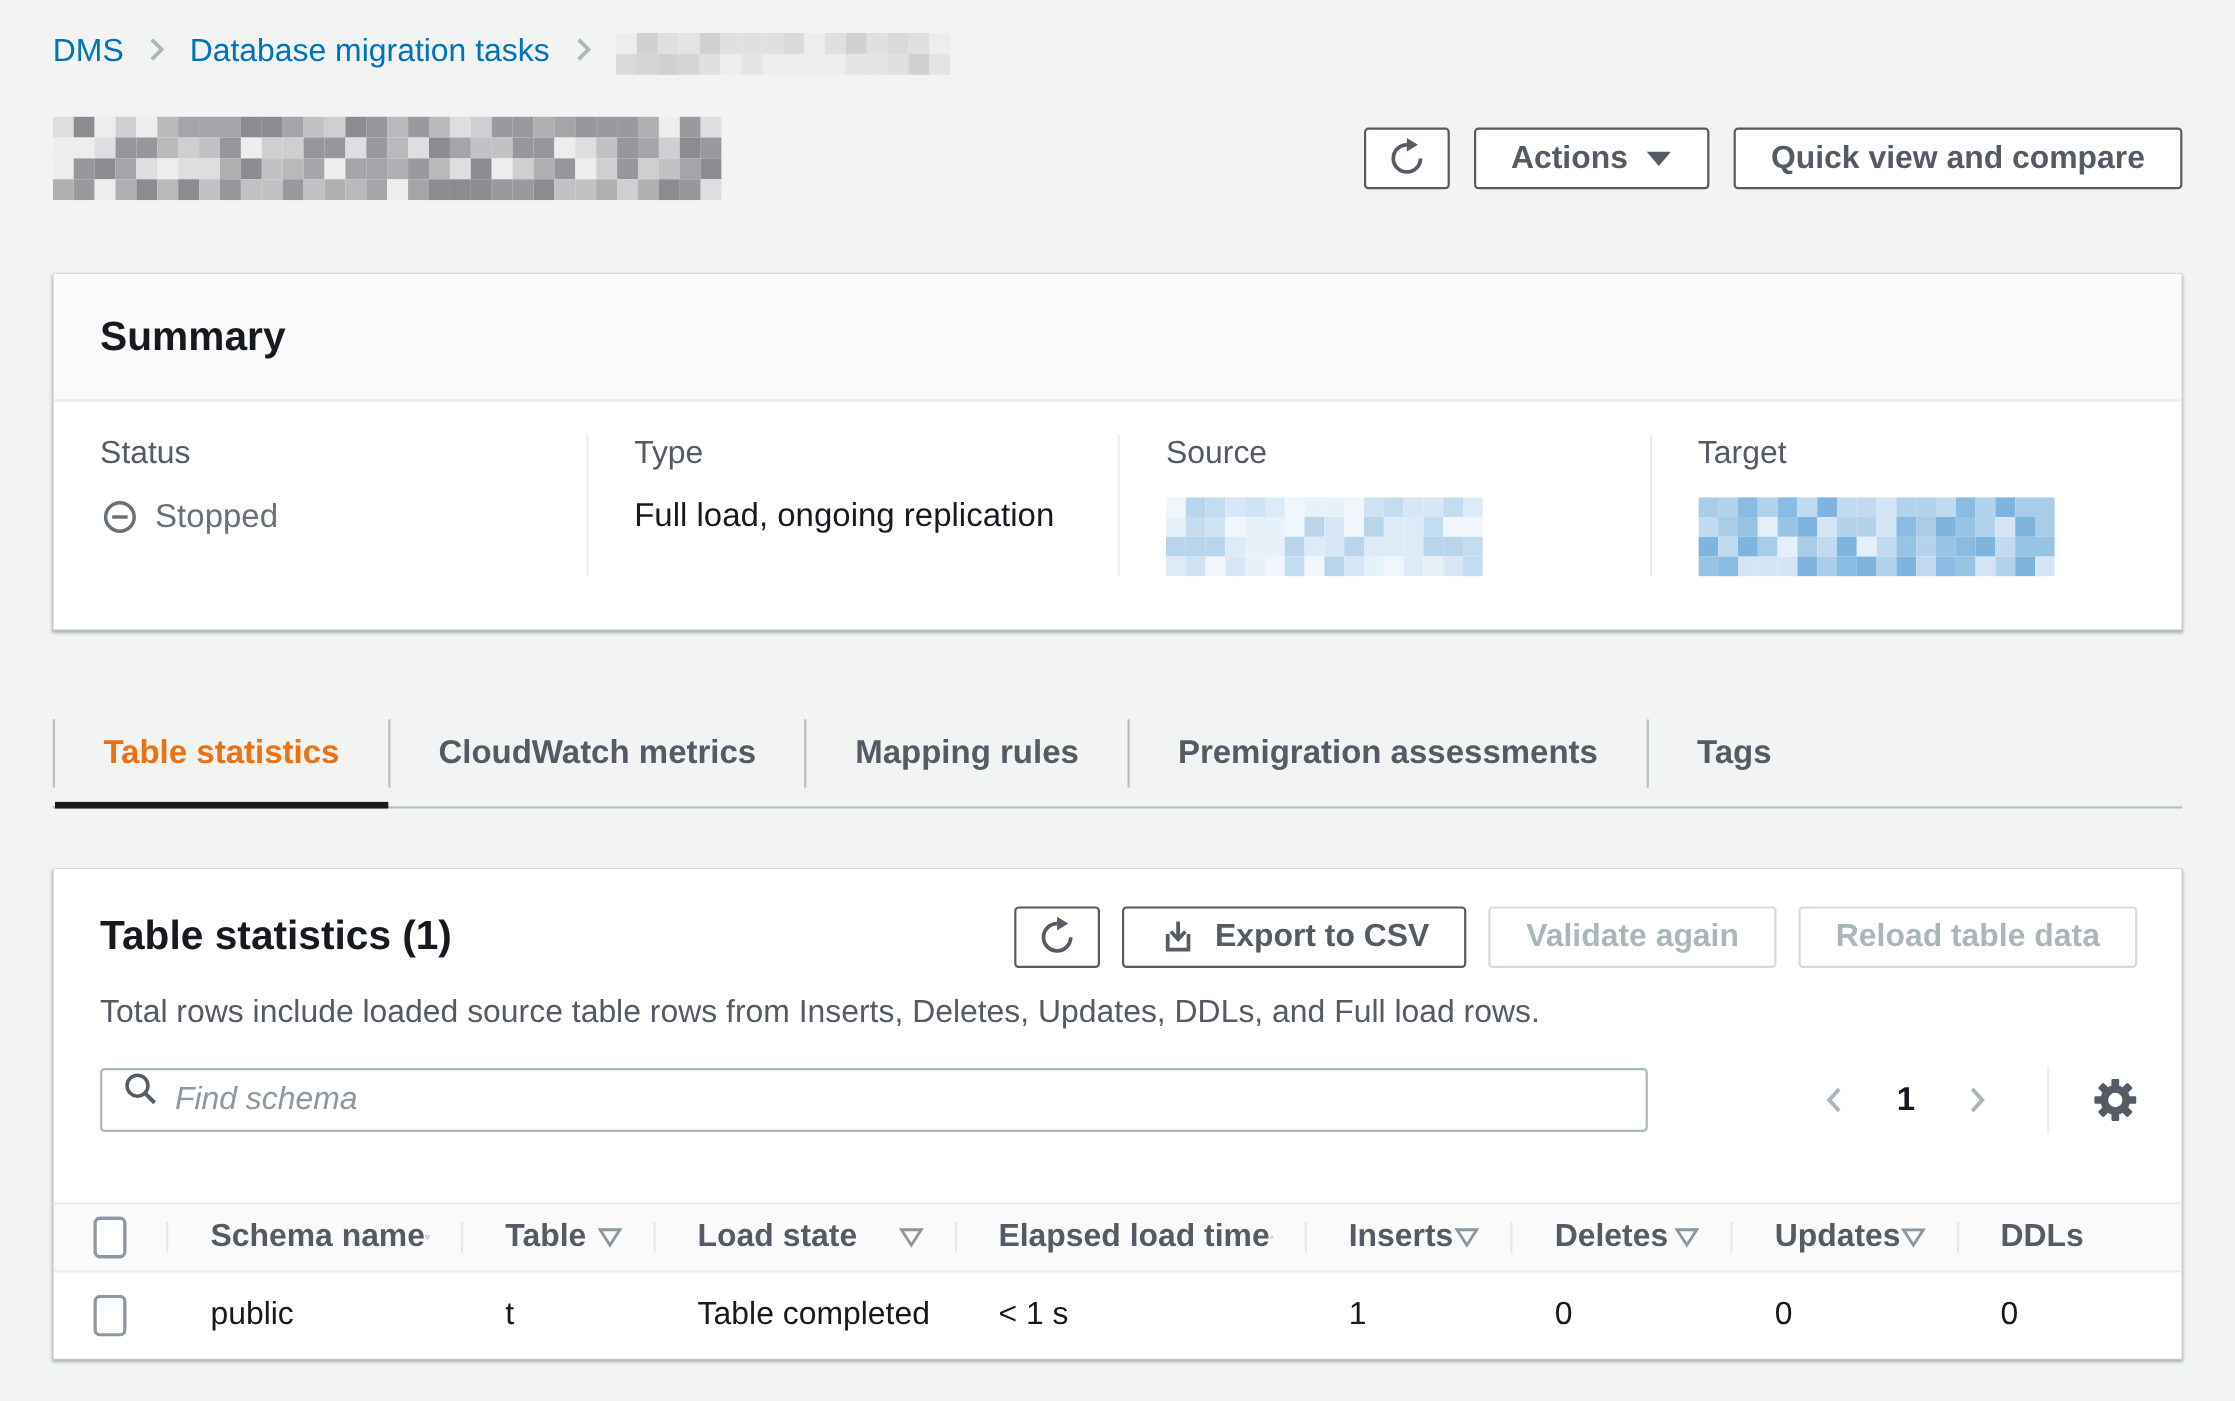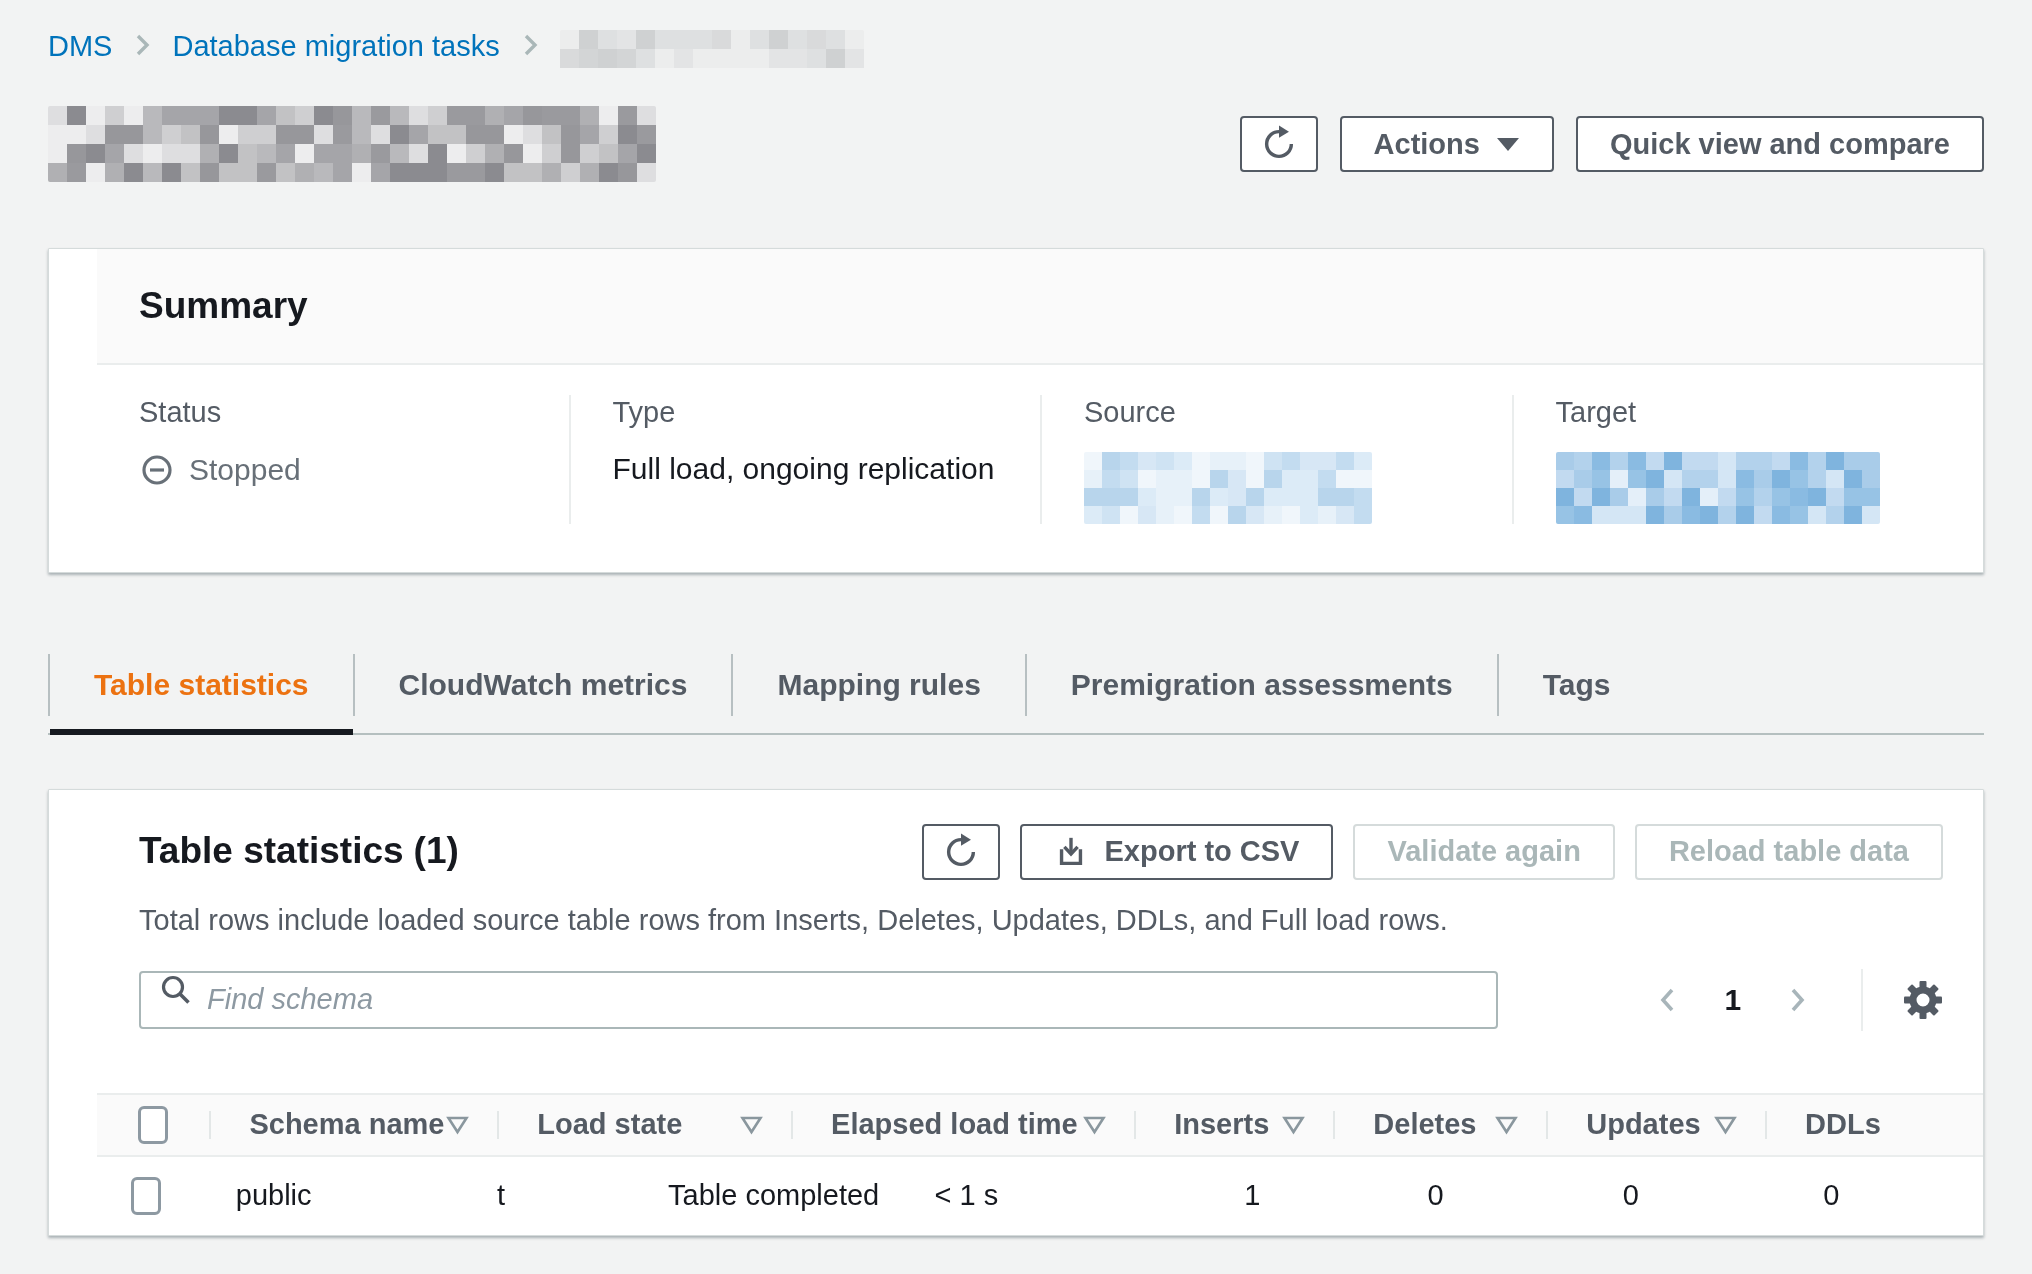--- a/index.html
+++ b/index.html
@@ -26,21 +26,20 @@
     font-family: inherit; font-size: 29px; font-weight: 700; color: #545b64;
     cursor: pointer; white-space: nowrap;
   }
   .btn.icon-only { padding: 0; width: 78px; }
   .btn[disabled] { border-color: #d5dbdb; color: #aab7b8; cursor: default; }
 
   
   .card {
     background: #fff; border: 1px solid #d5dbdb; border-radius: 1px;
     box-shadow: 0 2px 3px rgba(0,28,36,0.30);
-    padding-left: 48px;
   }
   .summary-card { margin-top: 60px; }
   .card-header { background: #fafafa; border-bottom: 2px solid #eaeded; padding: 36px 42px; }
   .card-header h2 { font-size: 37px; font-weight: 700; color: #16191f; }
 
   .summary-body { display: flex; padding: 30px 0 48px 0; }
   .summary-col { width: 25%; padding: 0 30px 0 42px; }
   .summary-col + .summary-col { border-left: 2px solid #eaeded; }
   .field-label { font-size: 29px; color: #545b64; line-height: 1.2; }
   .field-value { margin-top: 22px; font-size: 30px; color: #16191f; display: flex; align-items: center; gap: 14px; }
@@ -574,20 +573,26 @@
       <div class="tbl-head">
         <div class="hcell col-check">
           <div class="checkbox"></div>
         </div>
         <div class="hcell col-schema first-data">
           <span>Schema name</span>
           <svg width="23" height="20" viewBox="0 0 23 20">
               <polygon points="2.5,3 20.5,3 11.5,17" fill="none" stroke="#8a979e" stroke-width="2.6"></polygon>
             </svg>
         </div>
+        <div class="hcell col-table">
+          <span>Table</span>
+          <svg width="23" height="20" viewBox="0 0 23 20">
+              <polygon points="2.5,3 20.5,3 11.5,17" fill="none" stroke="#8a979e" stroke-width="2.6"></polygon>
+            </svg>
+        </div>
         <div class="hcell col-load">
           <span>Load state</span>
           <svg width="23" height="20" viewBox="0 0 23 20">
               <polygon points="2.5,3 20.5,3 11.5,17" fill="none" stroke="#8a979e" stroke-width="2.6"></polygon>
             </svg>
         </div>
         <div class="hcell col-elapsed">
           <span>Elapsed load time</span>
           <svg width="23" height="20" viewBox="0 0 23 20">
               <polygon points="2.5,3 20.5,3 11.5,17" fill="none" stroke="#8a979e" stroke-width="2.6"></polygon>

